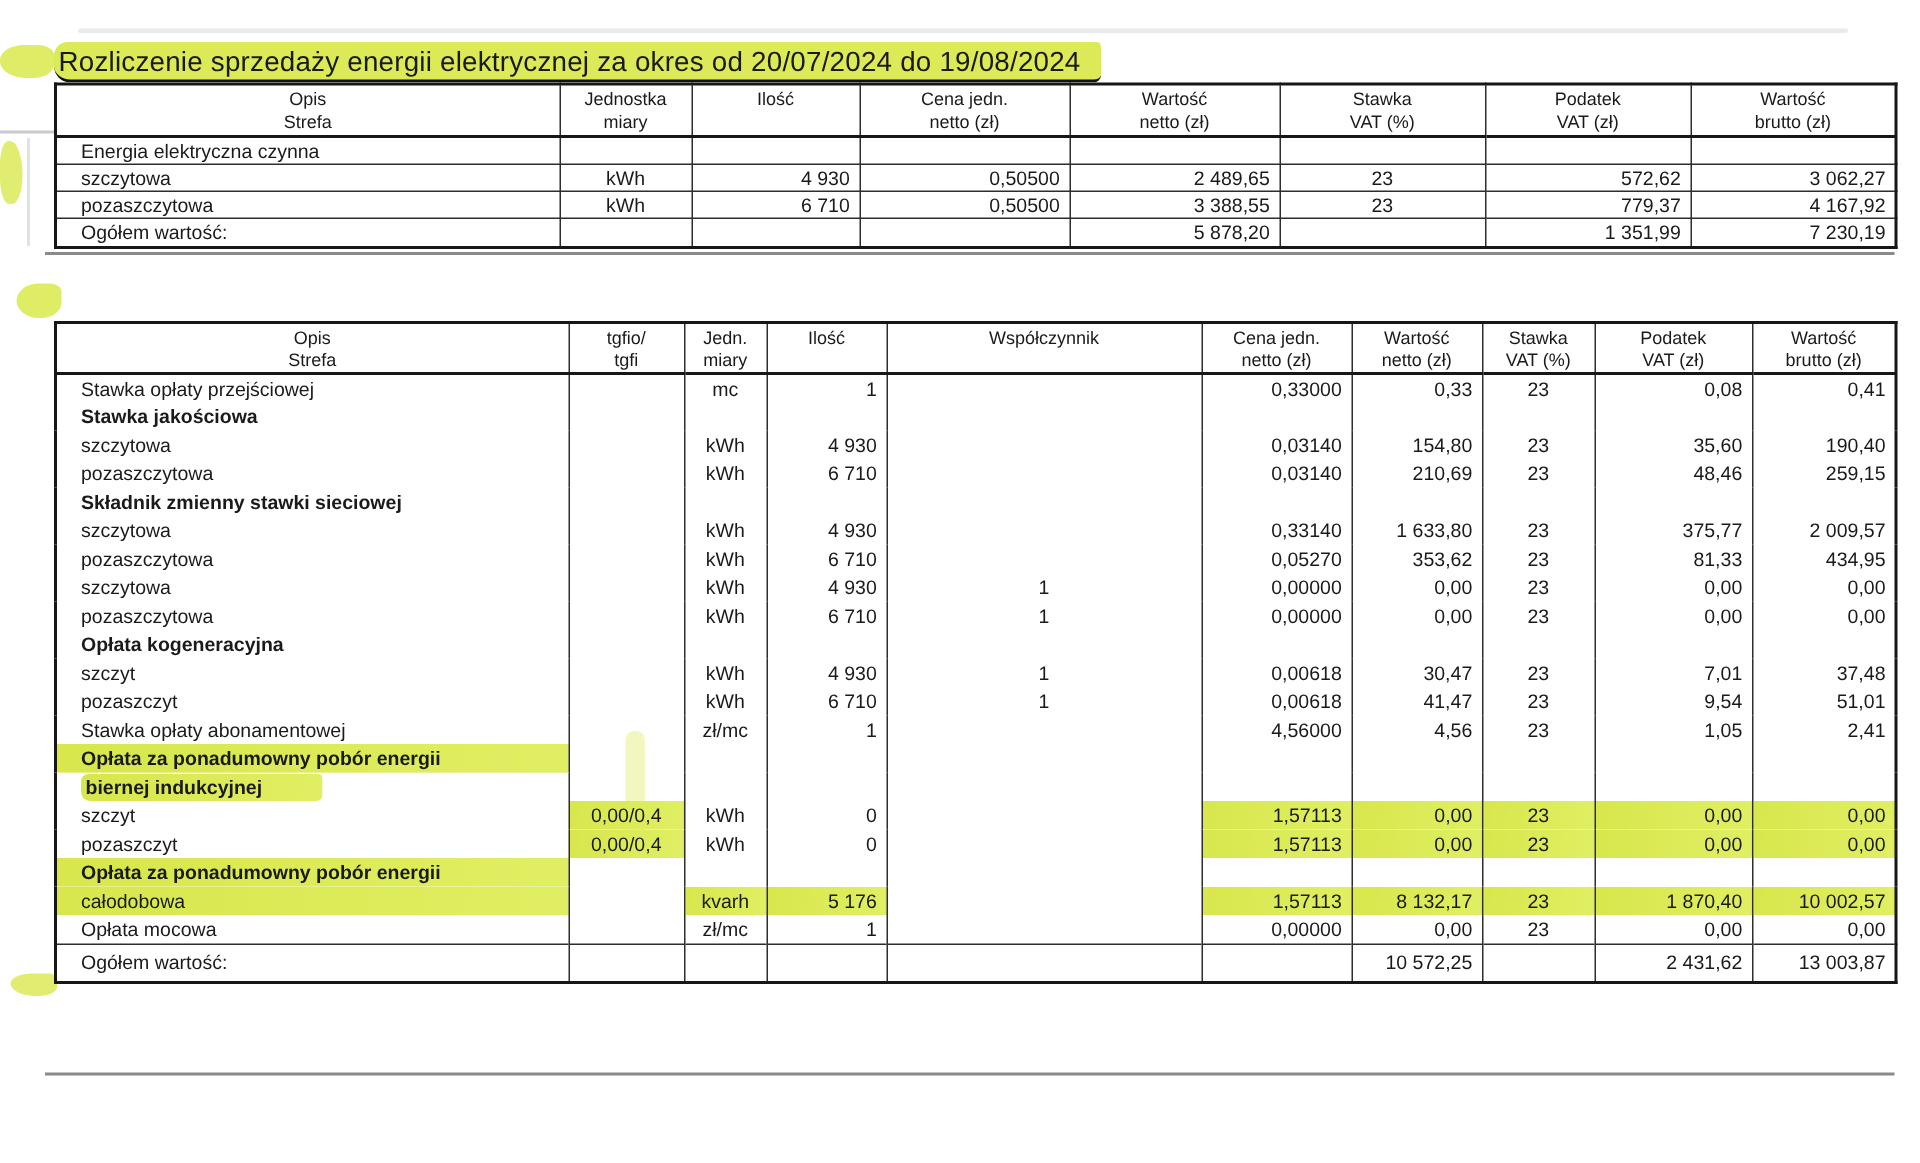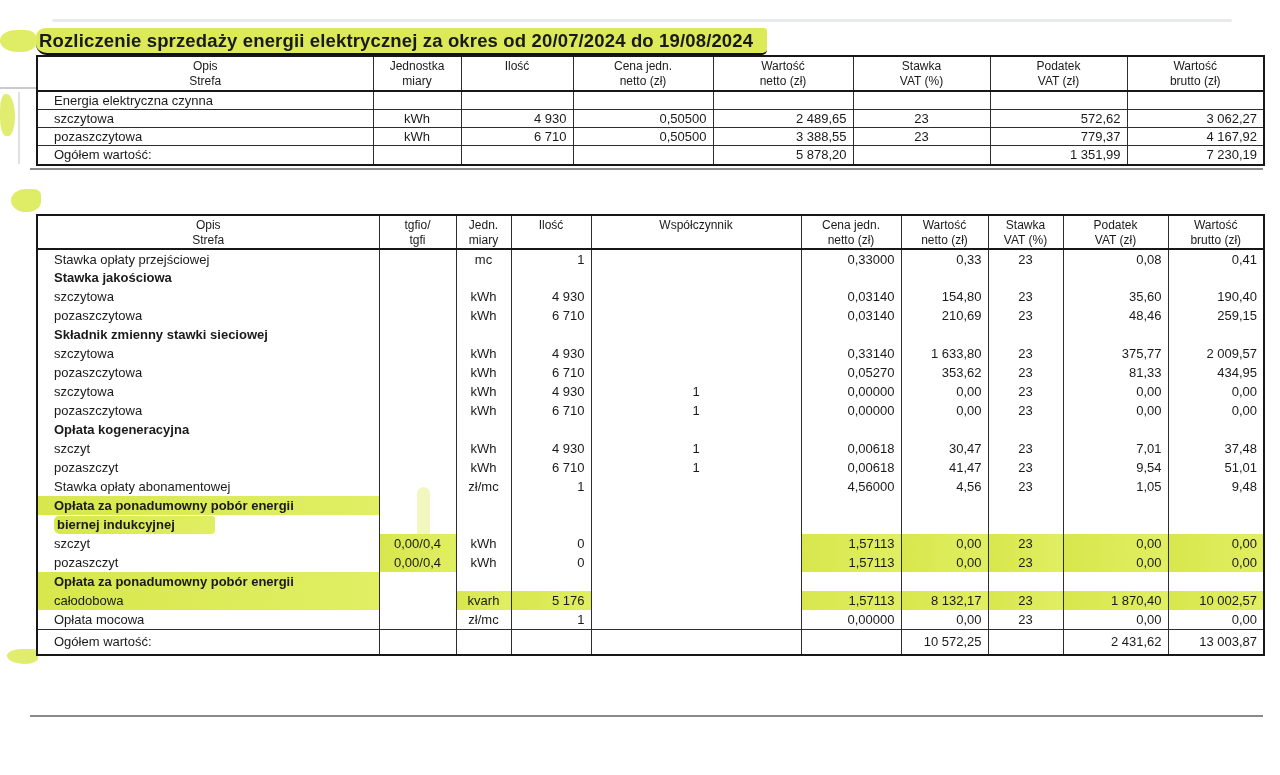--- a/index.html
+++ b/index.html
@@ -1,21 +1,21 @@
 <!DOCTYPE html>
 <html style="--hl: #dcea58;"><head>
 <meta charset="utf-8">
 <style>
   html,body{margin:0;padding:0;}
   .page{
     position:relative;width:1280px;height:775px;background:#ffffff;
     font-family:"Liberation Sans",sans-serif;color:#1a1a1a;overflow:hidden;
   }
   
-  .doc-title{position:absolute;left:36px;font-size:18.5px;font-weight:bold;letter-spacing:.15px;white-space:nowrap;}
+  .doc-title{position:absolute;left:36px;font-size:18.5px;font-weight:normal;letter-spacing:.15px;white-space:nowrap;}
   #title-sales{top:28px;}
   #title-dist{top:188px;}
   .hl-title{
     display:inline-block;background:var(--hl,#dcea58);
     padding:2px 14px 1px 3px;border-bottom:2.5px solid #101010;
     border-radius:9px 3px 5px 11px;
   }
   
   table{position:absolute;left:36px;border-collapse:collapse;table-layout:fixed;border:2px solid #171717;}
   #table-sales{top:55px;width:1227px;}
@@ -364,21 +364,21 @@
         <tr class="row-data">
           <td class="al-l">Stawka opłaty abonamentowej</td>
           <td class="al-c"></td>
           <td class="al-c">zł/mc</td>
           <td class="al-r">1</td>
           <td class="al-c"></td>
           <td class="al-r">4,56000</td>
           <td class="al-r">4,56</td>
           <td class="al-c">23</td>
           <td class="al-r">1,05</td>
-          <td class="al-r">9,48</td>
+          <td class="al-r">2,41</td>
         </tr>
         <tr class="row-section">
           <td class="al-l hl">Opłata za ponadumowny pobór energii</td>
           <td class="al-c"></td>
           <td class="al-c"></td>
           <td class="al-r"></td>
           <td class="al-c"></td>
           <td class="al-r"></td>
           <td class="al-r"></td>
           <td class="al-c"></td>

